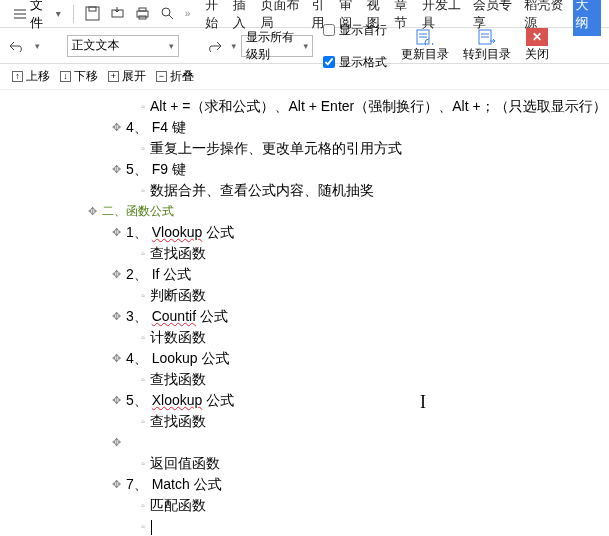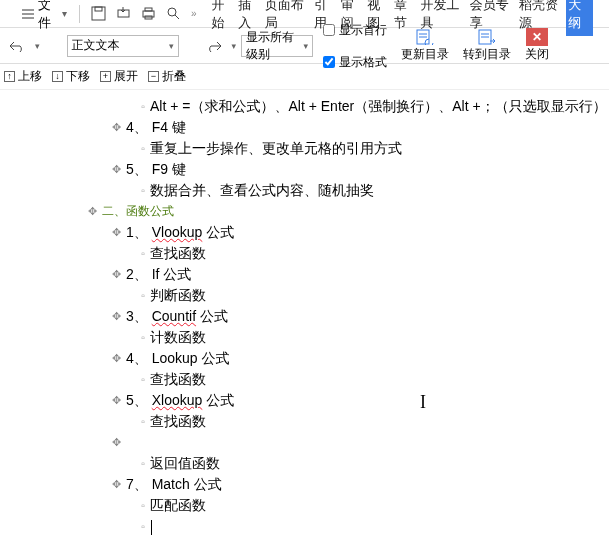--- a/index.html
+++ b/index.html
@@ -1,17 +1,17 @@
 <!DOCTYPE html>
 <html><head>
 <meta charset="utf-8">
 <style>
   * { box-sizing: border-box; margin: 0; padding: 0; }
   body { font-family: "Microsoft YaHei", sans-serif; font-size: 13px; background: #fff; width: 609px; }
-  .topbar { display: flex; align-items: center; height: 28px; border-bottom: 1px solid #ddd; padding: 0 16px; }
+  .topbar { display: flex; align-items: center; height: 28px; border-bottom: 1px solid #ddd; padding: 0 8px; }
   .file-btn { display: flex; align-items: center; padding: 2px 6px; cursor: pointer; }
   .file-btn .burger { display: inline-block; margin-right: 4px; }
   .file-btn .burger svg { display: block; }
   .file-btn .chev { margin-left: 4px; font-size: 10px; color: #666; }
   .vsep { width: 1px; height: 18px; background: #ccc; margin: 0 6px; }
   .icon-btn { padding: 2px 5px; cursor: pointer; color: #333; display:flex; align-items:center;}
   .icon-btn svg { display:block; }
   .tabs { display: flex; margin-left: 8px; }
   .tab { padding: 4px 2px; font-size: 13px; cursor: pointer; color: #222; }
   .tab.hl { background: #3a7ee6; color: #fff; }
@@ -19,21 +19,21 @@
   .combo { display:flex; align-items:center; border:1px solid #bbb; height:22px; padding:0 4px; font-size:12px; background:#fff; }
   .combo .chev { font-size:9px; color:#666; margin-left:6px;}
   .style-combo { width: 112px; margin:0 22px;}
   .level-combo { width: 72px; }
   .rgroup { display:flex; flex-direction:column; margin-left:10px; font-size:12px; gap: 16px;}
   .chk { display:flex; align-items:center; gap:4px; cursor:pointer; line-height: 16px;}
   .chk input { width:12px; height:12px;}
   .vgroup { display:flex; flex-direction:column; align-items:center; margin-left:14px; font-size:12px; cursor:pointer;}
   .vgroup .vicon { width:22px; height:18px; display:flex; align-items:center; justify-content:center;}
   .vgroup.close .vicon { background:#d9534f; color:#fff; width:22px; height:18px; font-weight:bold;}
-  .row2 { display:flex; align-items:center; height:26px; padding:2px 4px; border-bottom:1px solid #eee; font-size:12px;}
+  .row2 { display:flex; align-items:center; height:26px; padding:2px 12px; border-bottom:1px solid #eee; font-size:12px;}
   .row2 .item { display:flex; align-items:center; gap:3px; margin-right:10px; cursor:pointer;}
   .sq { width:11px; height:11px; border:1px solid #666; display:inline-flex; align-items:center; justify-content:center; font-size:9px; line-height:9px;}
   .sq.up::after { content:"↑"; }
   .sq.down::after { content:"↓"; }
   .sq.plus::after { content:"+"; }
   .sq.minus::after { content:"−"; }
   .doc { padding: 6px 10px 20px 40px; font-size:14px; line-height:21px; color:#000;}
   .line { display:flex; align-items:flex-start; }
   .handle { width:14px; color:#888; font-size:11px; user-select:none; cursor:grab; flex-shrink:0;}
   .bullet { width:14px; color:#888; font-size:10px; flex-shrink:0; text-align:center;}

